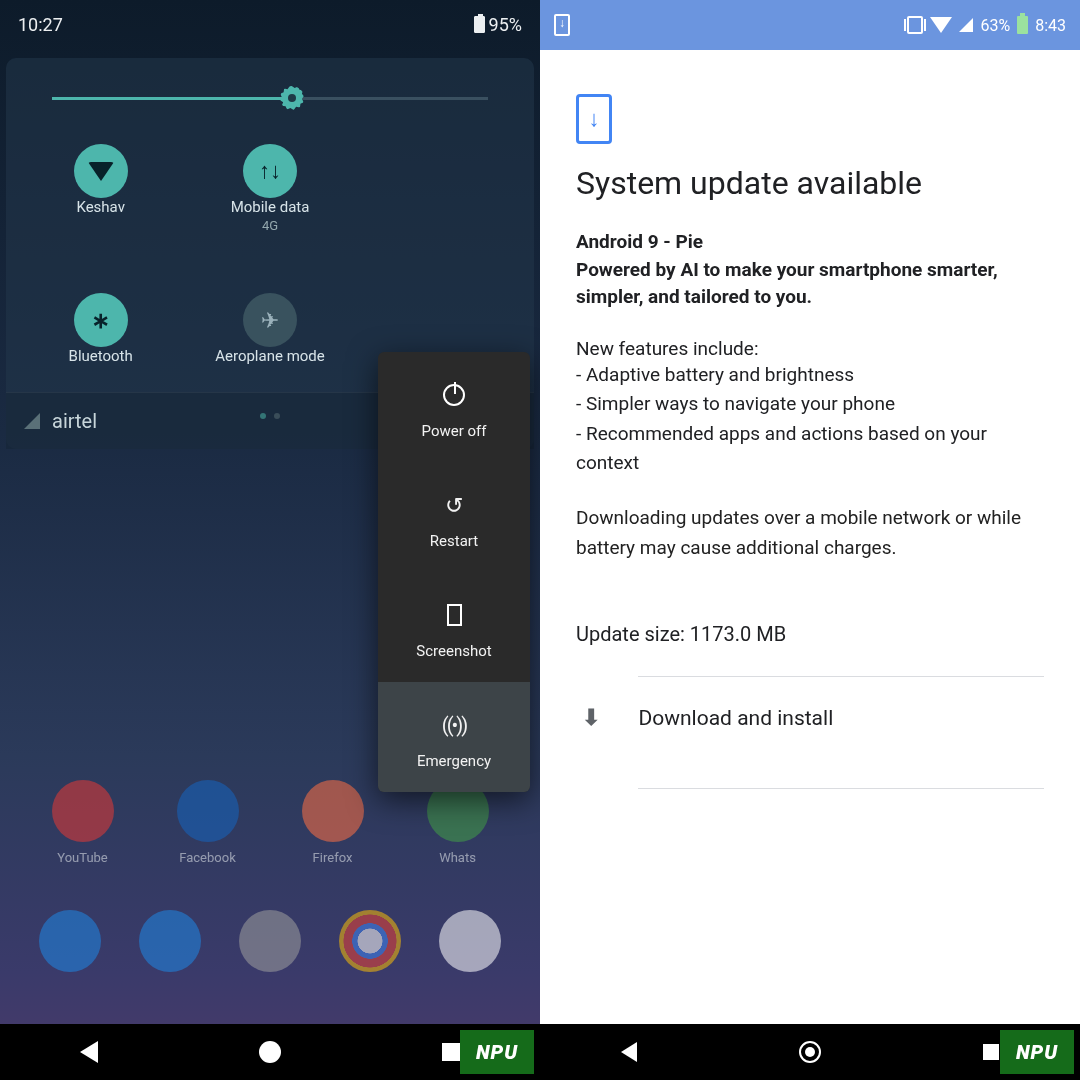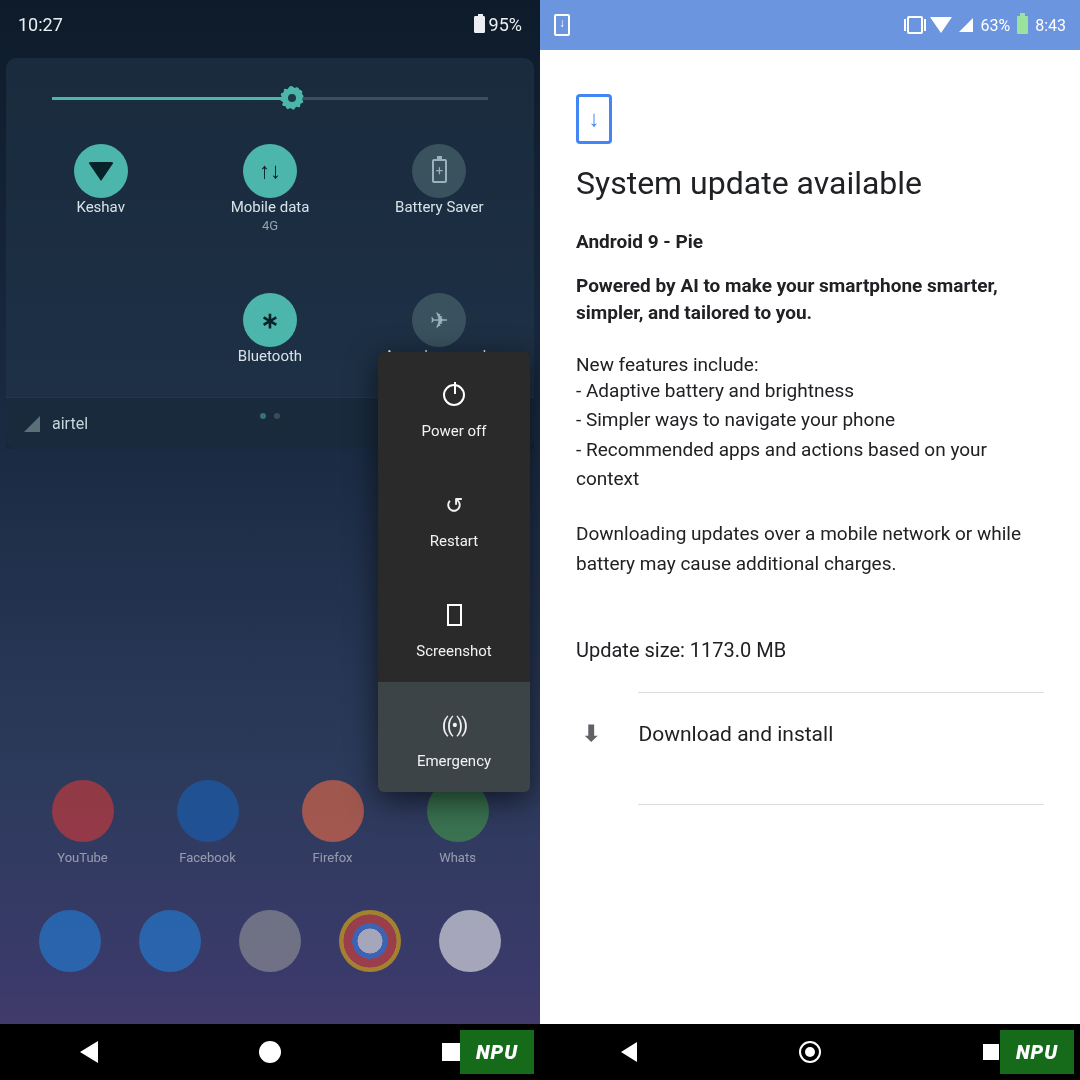--- a/index.html
+++ b/index.html
@@ -21,21 +21,21 @@
   .tiles { display: grid; grid-template-columns: repeat(3, 1fr); gap: 60px 0; padding: 0 10px; }
   .tile { display: flex; flex-direction: column; align-items: center; }
   .tile-circle { width: 54px; height: 54px; border-radius: 50%; display: flex; align-items: center; justify-content: center; }
   .on { background: #4db6ac; color: #08222a; }
   .off { background: #39525e; color: #9bb2bb; }
   .tile-label { font-size: 15px; color: #d7e3e8; text-align: center; }
   .tile-sub { font-size: 13px; color: #93a7ad; margin-top: 2px; }
   .dots { display:flex; justify-content:center; gap:8px; margin-top: 48px; }
   .dot { width:6px; height:6px; border-radius:50%; }
   .dot.a { background:#4db6ac; } .dot.b { background:#5a7078; }
-  .status-row { position:absolute; bottom:0; left:0; right:0; border-top:1px solid rgba(255,255,255,0.06); padding: 16px 18px; display:flex; align-items:center; gap:12px; color:#c7d5da; font-size:16px; background: rgba(20,35,50,0.45); text-align: right; }
+  .status-row { position:absolute; bottom:0; left:0; right:0; border-top:1px solid rgba(255,255,255,0.06); padding: 16px 18px; display:flex; align-items:center; gap:12px; color:#c7d5da; font-size:20px; background: rgba(20,35,50,0.45); text-align: right; }
   .sig-tri { width:0; height:0; border-style:solid; border-width:0 0 16px 16px; border-color:transparent transparent #5a7078 transparent; }
   
   .apps-row { position:absolute; left:0; right:0; display:flex; justify-content:space-around; padding: 0 20px; }
   .apps-row.row1 { top: 780px; opacity: 0.55; }
   .apps-row.row2 { top: 910px; opacity: 0.55; }
   .app { width: 64px; text-align:center; color:#e6ebee; font-size:13px; }
   .app-ico { width:62px; height:62px; border-radius:50%; margin: 0 auto 8px auto; }
   
   .power-menu { position:absolute; right:10px; top: 352px; width: 152px; background:#2a2a2a; border-radius:6px; box-shadow:0 8px 30px rgba(0,0,0,0.6); overflow:hidden; }
   .pm-item { padding: 30px 10px 22px 10px; display:flex; flex-direction:column; align-items:center; color:#f2f2f2; font-size:15px; }
@@ -76,21 +76,21 @@
   .r-vibrate::before{left:-5px;}.r-vibrate::after{right:-5px;}
   .r-wifi{width:0;height:0;border-left:11px solid transparent;border-right:11px solid transparent;border-top:16px solid #fff;}
   .r-sig{width:0;height:0;border-style:solid;border-width:0 0 14px 14px;border-color:transparent transparent #fff transparent;}
   .r-bat{width:11px;height:18px;background:#9be29f;position:relative;border-radius:1px;}
   .r-bat::before{content:'';position:absolute;top:-3px;left:3px;width:5px;height:3px;background:#9be29f;}
   .r-update-icon-small{width:16px;height:22px;border:2px solid #fff;border-radius:2px;position:relative;}
   .r-update-icon-small::after{content:'↓';position:absolute;top:0;left:3px;color:#fff;font-size:12px;}
   .update-body { padding: 44px 36px 0 36px; }
   .update-ico-box{width:36px;height:50px;border:3px solid #4285f4;border-radius:4px;display:flex;align-items:center; justify-content:center;color:#4285f4;font-size:22px;font-weight:bold;margin-bottom:20px;}
   h1{font-size:32px;font-weight:400;color:#202124;margin-bottom:26px;}
-  .bold{font-weight:700;font-size:19px;line-height:1.45;margin-top:16px;}
+  .bold{font-weight:700;font-size:19px;line-height:1.45;}
   p{font-size:19px;line-height:1.55;color:#222;margin-top:26px;}
   a.learn{color:#1a73e8;text-decoration:underline;}
   .feat-head{margin-top:26px;font-size:19px;}
   .feat-list{font-size:19px;line-height:1.55;}
   .size-label{margin-top:60px;font-size:20px;}
   .divider{border:none;border-top:1px solid #dadce0;margin:30px 0 0 62px;}
   .dl-row{display:flex;align-items:center;gap:38px;padding:28px 0 28px 6px;}
   .dl-ico{font-size:22px;color:#5f6368;font-weight:bold;}
   .dl-text{font-size:21px;color:#202124;}
   .navbar-right{position:absolute;bottom:0;left:0;right:0;height:56px;background:#000;display:flex;align-items:center;justify-content:space-around;}
@@ -128,26 +128,20 @@
           </div>
         <div class="tile-label">Keshav</div>
       </div>
       <div class="tile">
         <div class="tile-circle on">
             <span class="i-data">↑↓</span>
           </div>
         <div class="tile-label">Mobile data</div>
         <div class="tile-sub">4G</div>
       </div>
-      <div class="tile">
-        <div class="tile-circle off">
-            <div class="i-batt"></div>
-          </div>
-        <div class="tile-label">Battery Saver</div>
-      </div>
       <div class="tile" style="visibility:hidden"></div>
       <div class="tile">
         <div class="tile-circle on">
             <span class="i-bt">∗</span>
           </div>
         <div class="tile-label">Bluetooth</div>
       </div>
       <div class="tile">
         <div class="tile-circle off">
             <span class="i-plane">✈</span>

